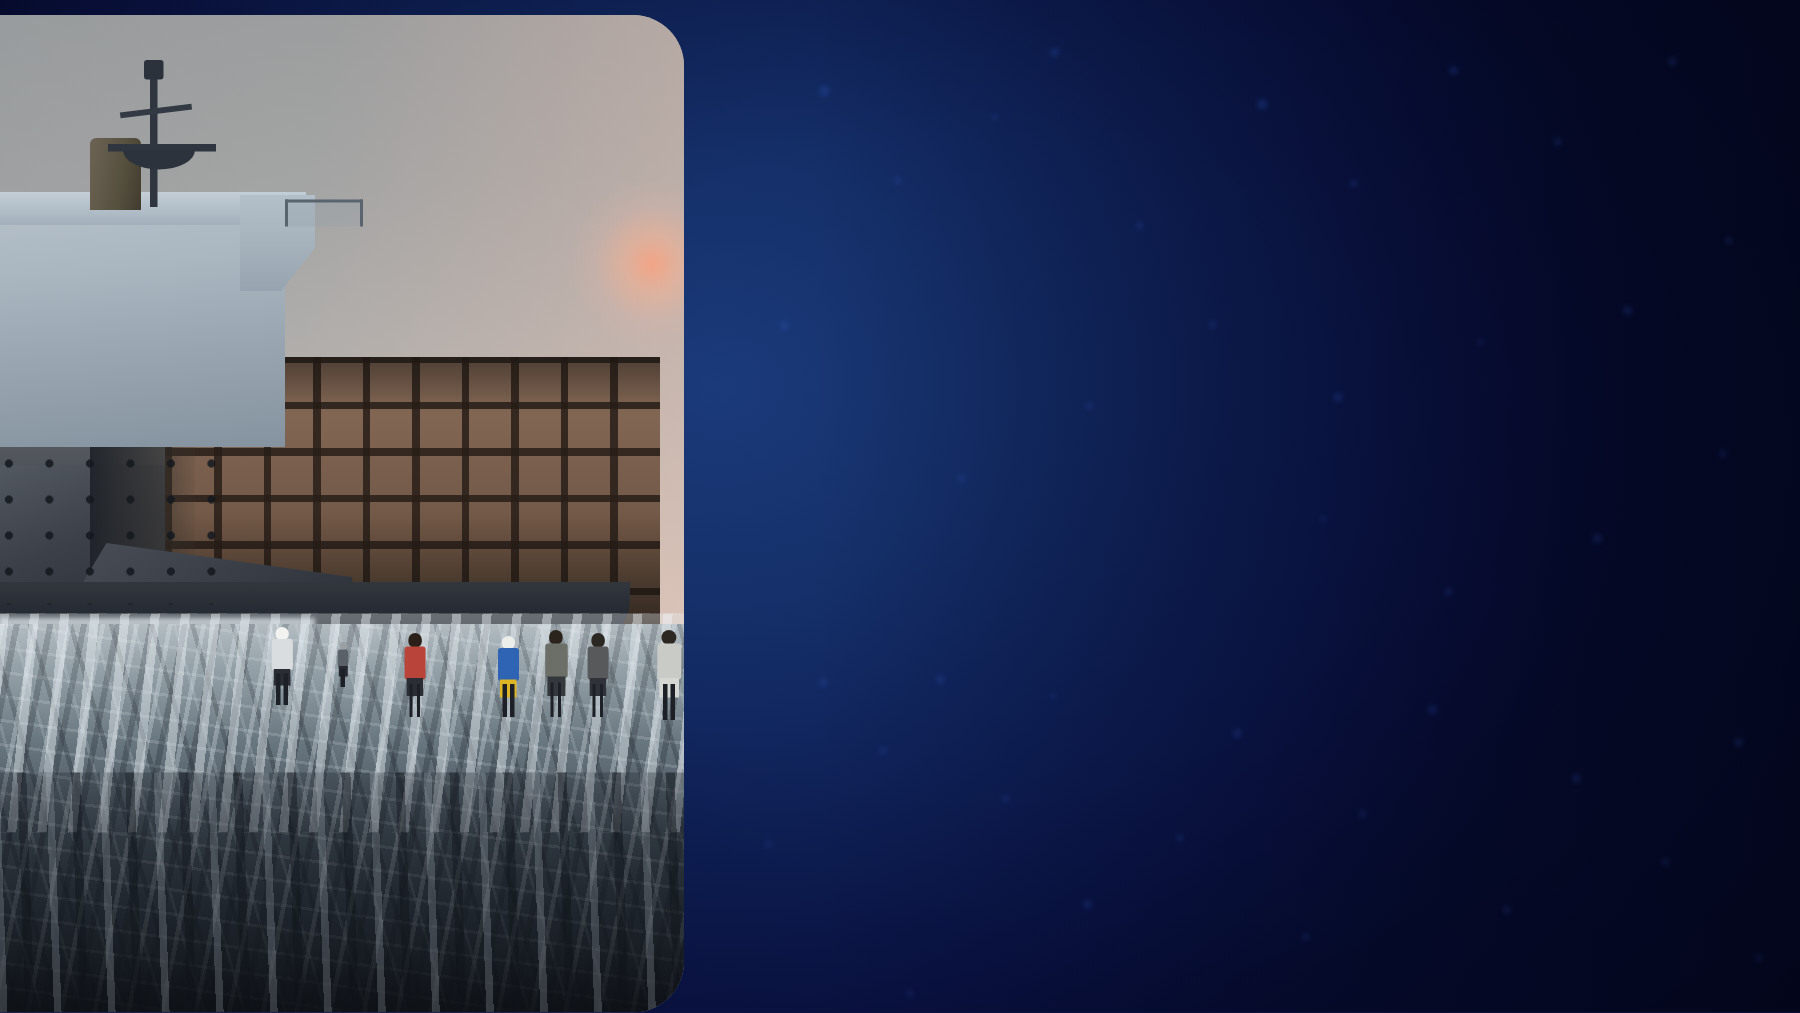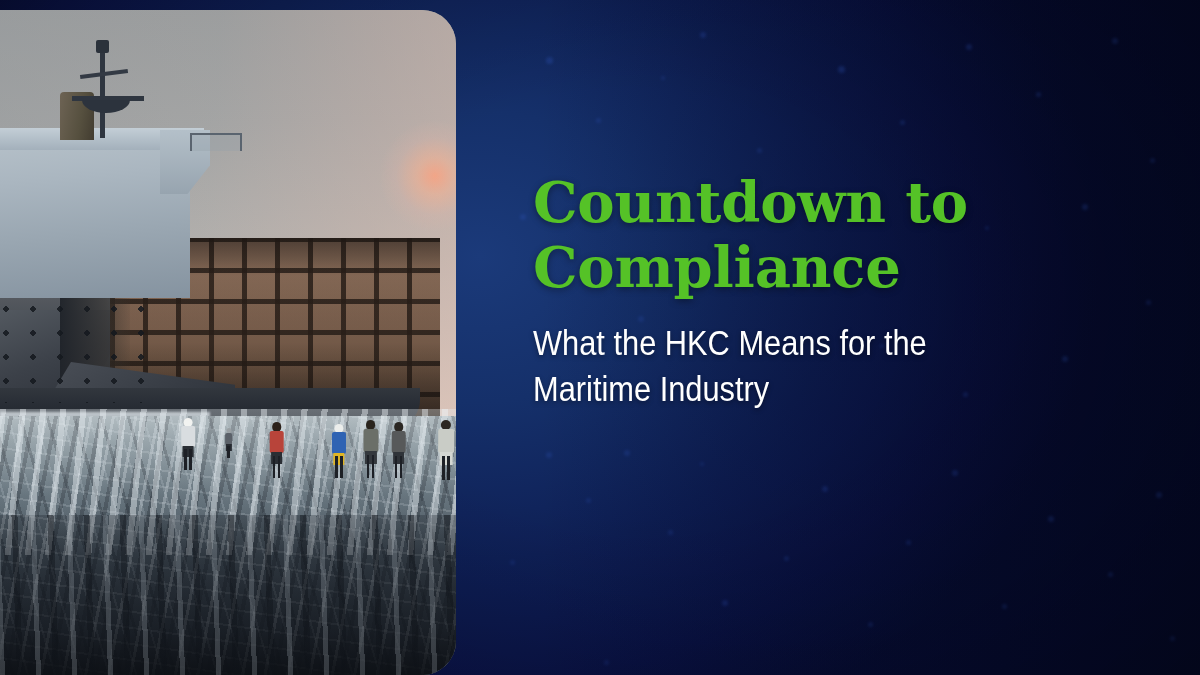--- a/index.html
+++ b/index.html
@@ -386,20 +386,14 @@
             <div class="head" style="width:10.200000000000001px;height:10.200000000000001px;background:#2d2722;"></div>
             <div class="body" style="top:9.384000000000002px;width:15.600000000000001px;height:24px;background:#c9ccc6;border-radius:2px;"></div>
             <div class="body" style="top:32.184000000000005px;width:12.6px;height:13.2px;background:#d4d7d2;"></div>
             <div class="legL" style="top:36px;height:24px;"></div>
             <div class="legR" style="top:36px;height:24px;"></div>
           </div>
         </div>
     </div>
   </div>
 
-  <div class="text-col">
-    <h1 class="title">Countdown to
-Compliance</h1>
-    <p class="subtitle">What the HKC Means for the
-Maritime Industry</p>
-  </div>
 
 </div>
 
 </body></html>

